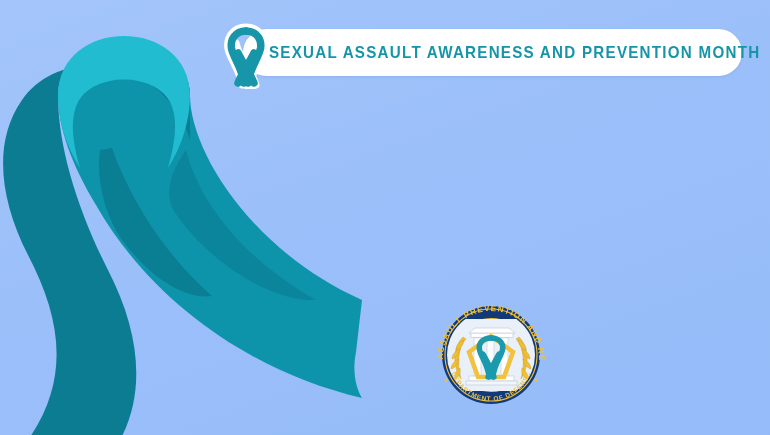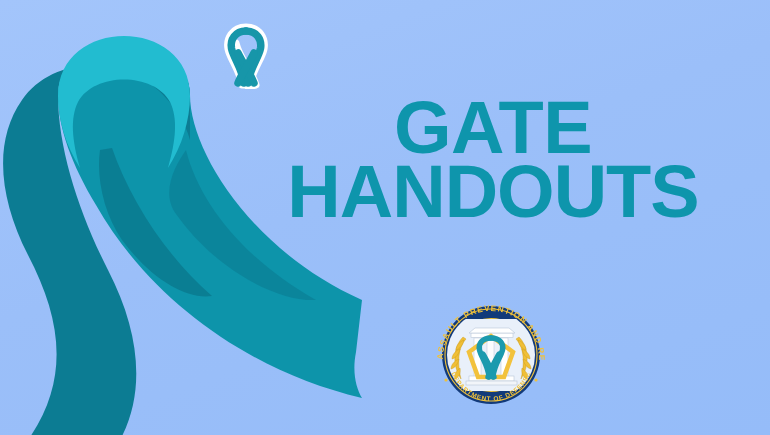--- a/index.html
+++ b/index.html
@@ -95,38 +95,37 @@
 
       <path d="M 112 148
                C 130 200, 166 256, 212 296
                C 186 300, 150 278, 122 240
                C 104 214, 96 178, 100 150 Z" fill="#0a6b80" opacity=".55"></path>
 
       <path d="M 186 150 C 200 206, 248 262, 316 300 C 276 302, 214 268, 176 214 C 160 192, 176 164, 186 150 Z" fill="#0a6b80" opacity=".35"></path>
     </g>
   </svg>
 
+  <div id="banner">
+    <span id="bannerText">SEXUAL ASSAULT AWARENESS AND PREVENTION MONTH</span>
+  </div>
 
   <svg id="smallRibbon" viewBox="0 0 56 66">
     <g>
 
       <path d="M28 4 C14 4 8 16 10 26 C12 36 22 48 24 62 L32 62 C34 48 44 36 46 26 C48 16 42 4 28 4 Z" fill="none" stroke="#ffffff" stroke-width="7" stroke-linejoin="round"></path>
       <path d="M18 20 C22 36 34 48 38 62 L30 64 C24 48 14 36 14 24 Z" fill="none" stroke="#ffffff" stroke-width="7" stroke-linejoin="round"></path>
 
       <path d="M28 8 C17 8 12 17 13.5 25.5 C15.5 35 24 45 26 60" fill="none" stroke="#1796a9" stroke-width="7.5" stroke-linecap="round"></path>
       <path d="M28 8 C39 8 44 17 42.5 25.5 C40.5 35 32 45 30 60" fill="none" stroke="#1796a9" stroke-width="7.5" stroke-linecap="round"></path>
       <path d="M20 30 C26 42 33 52 36 60" fill="none" stroke="#1796a9" stroke-width="7.5" stroke-linecap="round"></path>
       <path d="M36 30 C30 42 23 52 20 60" fill="none" stroke="#1796a9" stroke-width="7.5" stroke-linecap="round"></path>
     </g>
   </svg>
 
-  <div id="headline">
-    <span id="line1">GATE</span>
-    <span id="line2">HANDOUTS</span>
-  </div>
 
   <svg id="seal" viewBox="0 0 136 104">
     <defs>
       <path id="arcTop" d="M 20 56 A 48 48 0 0 1 116 56"></path>
       <path id="arcBot" d="M 26 56 A 42 42 0 0 0 110 56"></path>
       <clipPath id="sealClip">
           <circle cx="68" cy="52" r="44"></circle>
         </clipPath>
     </defs>
 

